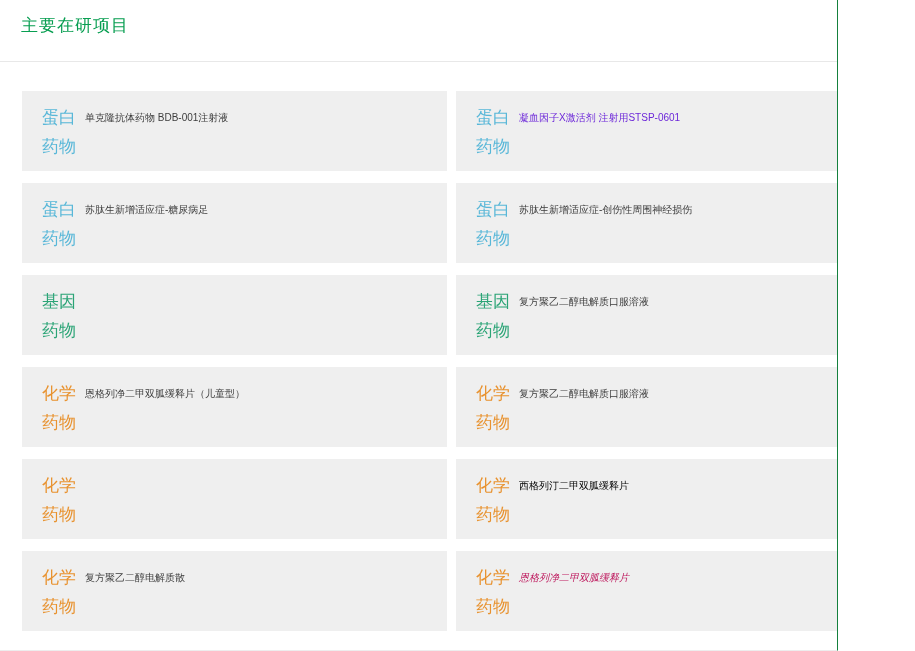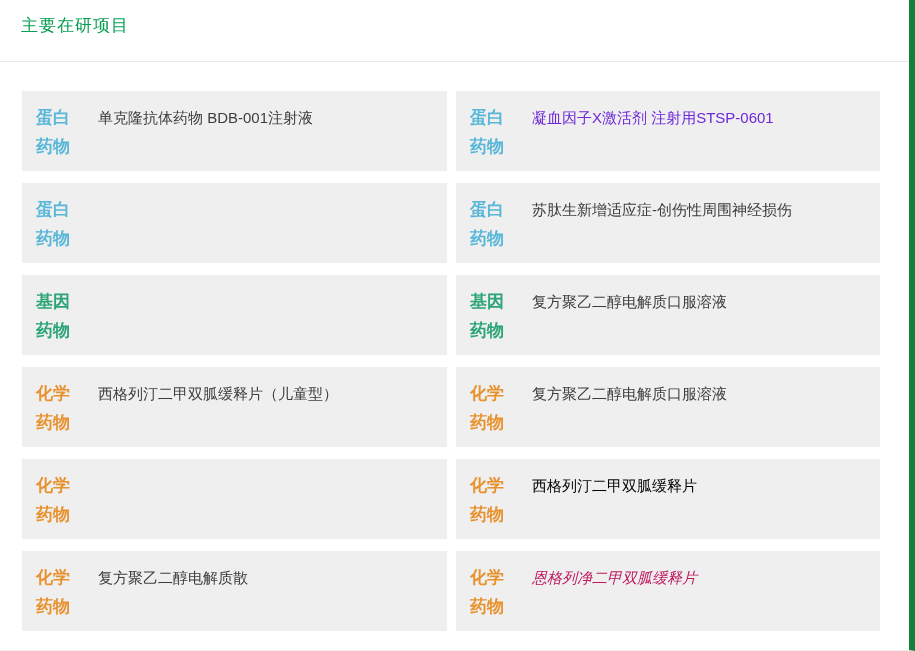--- a/index.html
+++ b/index.html
@@ -1,24 +1,24 @@
 <!DOCTYPE html>
 <html><head>
 <meta charset="utf-8">
 <style>
   * { box-sizing: border-box; }
   html, body { margin: 0; padding: 0; background: #ffffff; }
   body { font-family: "Liberation Sans", "DejaVu Sans", sans-serif; }
 
   .panel {
     position: relative;
-    width: 915px;
+    width: 838px;
     height: 651px;
     background: #ffffff;
-    border-right: 6px solid #15803d;
+    border-right: 1px solid #15803d;
     border-bottom: 1px solid #ededed;
     overflow: hidden;
   }
 
   .panel-header {
     height: 61px;
   }
   .section-title {
     margin: 0;
     padding: 14px 0 0 21px;
@@ -50,30 +50,31 @@
     height: 80px;
     padding: 12px 14px;
     display: flex;
     align-items: flex-start;
   }
 
   .cat {
     width: 40px;
     flex-shrink: 0;
     font-size: 17px;
-    font-weight: 700;
+    font-weight: 400;
     line-height: 29px;
     display: flex;
     flex-direction: column;
+    align-items: flex-end;
   }
 
   .pname {
-    margin-left: 22px;
+    margin-left: 9px;
     max-width: 337px;
-    font-size: 15px;
+    font-size: 10px;
     line-height: 29px;
   }
 </style>
 </head>
 <body>
 
 <div class="panel">
   <div class="panel-header">
     <h2 class="section-title" style="color: rgb(8, 158, 81);">主要在研项目</h2>
   </div>
@@ -93,20 +94,21 @@
       <span class="cat-line2">药物</span>
     </div>
     <div class="pname" style="color: #6d28d9;">凝血因子X激活剂 注射用STSP-0601</div>
   </div>
 
   <div class="card" style="background: rgb(239, 239, 239);">
     <div class="cat" style="color: rgb(88, 183, 216);">
       <span class="cat-line1">蛋白</span>
       <span class="cat-line2">药物</span>
     </div>
+    <div class="pname" style="color: rgb(61, 61, 61);">苏肽生新增适应症-糖尿病足</div>
   </div>
 
   <div class="card" style="background: rgb(239, 239, 239);">
     <div class="cat" style="color: rgb(88, 183, 216);">
       <span class="cat-line1">蛋白</span>
       <span class="cat-line2">药物</span>
     </div>
     <div class="pname" style="color: rgb(61, 61, 61);">苏肽生新增适应症-创伤性周围神经损伤</div>
   </div>
 
@@ -123,21 +125,21 @@
       <span class="cat-line2">药物</span>
     </div>
     <div class="pname" style="color: rgb(61, 61, 61);">复方聚乙二醇电解质口服溶液</div>
   </div>
 
   <div class="card" style="background: rgb(239, 239, 239);">
     <div class="cat" style="color: rgb(232, 146, 47);">
       <span class="cat-line1">化学</span>
       <span class="cat-line2">药物</span>
     </div>
-    <div class="pname" style="color: rgb(61, 61, 61);">西格列汀二甲双胍缓释片（儿童型）</div>
+    <div class="pname" style="color: rgb(61, 61, 61);">恩格列净二甲双胍缓释片（儿童型）</div>
   </div>
 
   <div class="card" style="background: rgb(239, 239, 239);">
     <div class="cat" style="color: rgb(232, 146, 47);">
       <span class="cat-line1">化学</span>
       <span class="cat-line2">药物</span>
     </div>
     <div class="pname" style="color: rgb(61, 61, 61);">复方聚乙二醇电解质口服溶液</div>
   </div>
 

